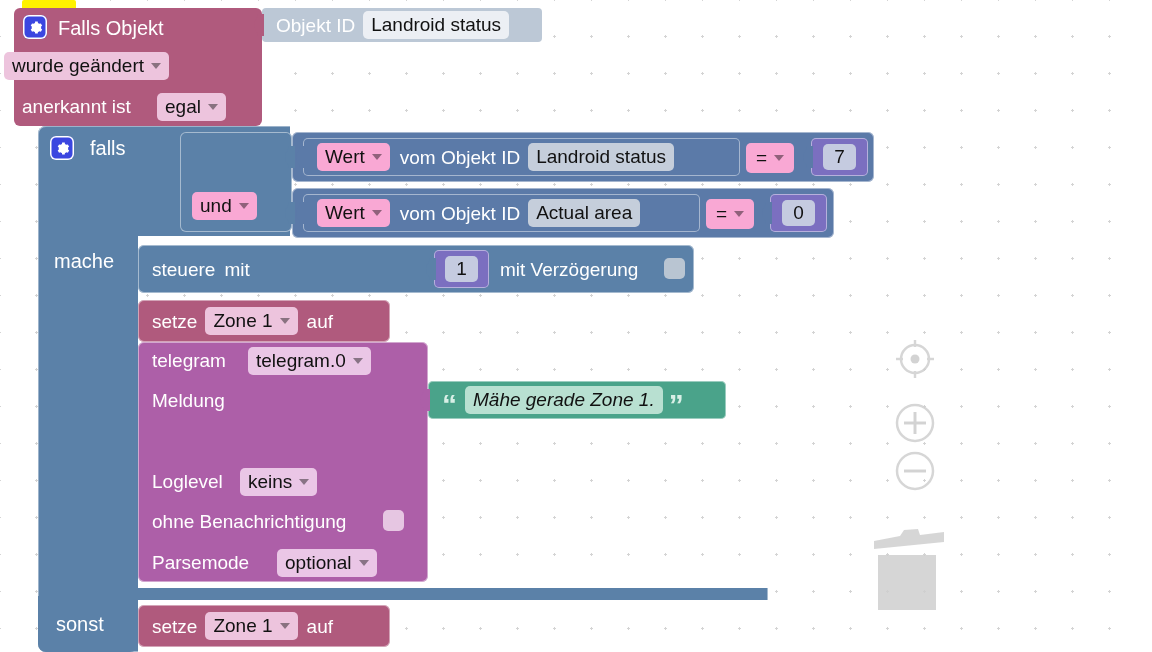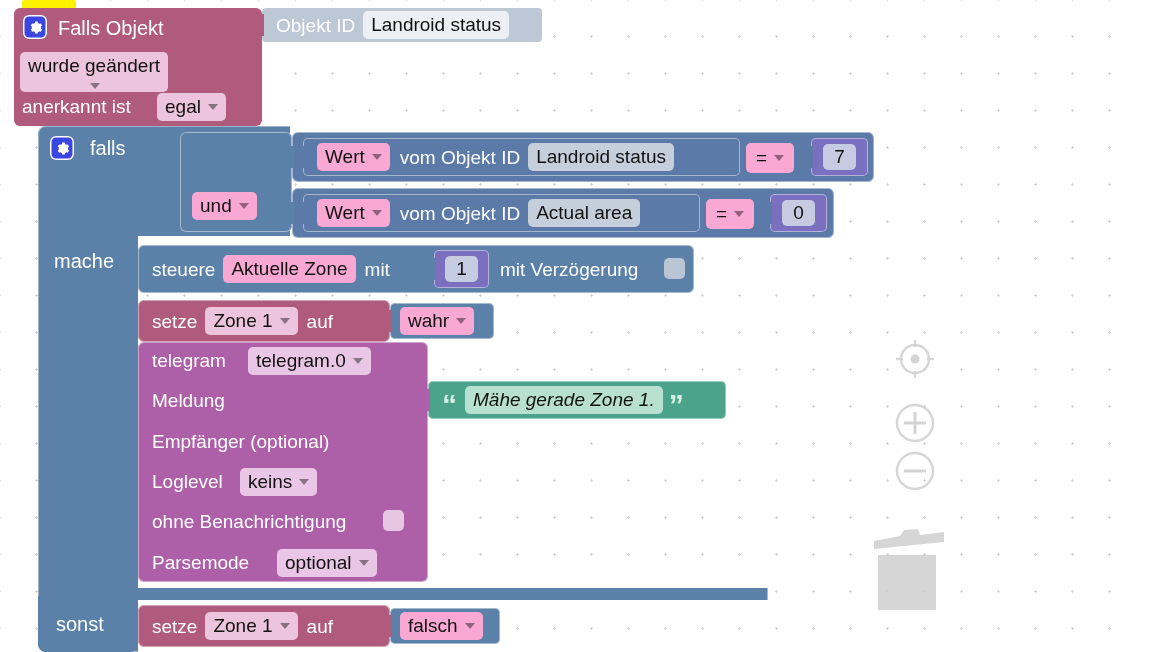--- a/index.html
+++ b/index.html
@@ -133,21 +133,21 @@
   </div>
 
   <div class="gear" style="position:absolute; left:23px; top:15px;">
     <svg width="15" height="15" viewBox="0 0 16 16">
       <path fill="#ffffff" d="M8 5.2a2.8 2.8 0 100 5.6 2.8 2.8 0 000-5.6zm0 4.1a1.3 1.3 0 110-2.6 1.3 1.3 0 010 2.6z"></path>
       <path fill="#ffffff" d="M14 8c0-.4 0-.8-.1-1.1l1.2-.9-1.4-2.4-1.4.5c-.5-.4-1.1-.8-1.7-1L10.4 1.6H7.6l-.2 1.5c-.6.2-1.2.6-1.7 1l-1.4-.5L2.9 6l1.2.9C4 7.2 4 7.6 4 8s0 .8.1 1.1l-1.2.9 1.4 2.4 1.4-.5c.5.4 1.1.8 1.7 1l.2 1.5h2.8l.2-1.5c.6-.2 1.2-.6 1.7-1l1.4.5 1.4-2.4-1.2-.9c.1-.3.1-.7.1-1.1z"></path>
     </svg>
   </div>
   <div style="position:absolute; left:58px; top:17px; color:#ffffff; font-size:20px;">Falls Objekt</div>
 
-  <div class="field lightpink" style="position:absolute; left:20px; top:52px;flex-direction:column;">
+  <div class="field lightpink" style="position:absolute; left:4px; top:52px;">
     <span>wurde geändert</span>
     <span class="caret"></span>
   </div>
 
   <div style="position:absolute; left:22px; top:96px; color:#ffffff; font-size:19px;">anerkannt ist</div>
   <div class="field lightpink" style="position:absolute; left:157px; top:93px;">
     <span>egal</span>
     <span class="caret"></span>
   </div>
 
@@ -271,23 +271,20 @@
         <path fill="#5b7aa8" d="M10 0 H4 C4 5 0 5 0 11 C0 17 4 17 4 22 H10 Z"></path>
       </svg>
     </div>
     <span class="field numfield">
       <span>0</span>
     </span>
   </div>
 
   <div class="blk c-control outline" style="left:138px; top:245px; width:556px; height:48px; border-radius:6px;">
     <span class="lbl" style="margin-left:14px;">steuere</span>
-    <span class="field lightblue" style="margin-left:8px;">
-      <span>Aktuelle Zone</span>
-    </span>
     <span class="lbl" style="margin-left:9px;">mit</span>
   </div>
 
   <div class="blk c-num outline" style="left:434px; top:250px; width:55px; height:38px; border-radius:5px; justify-content:center;">
     <div class="plug" style="left:-8px;">
       <svg width="10" height="22" viewBox="0 0 10 22">
         <path fill="#5b81a8" d="M10 0 H4 C4 5 0 5 0 11 C0 17 4 17 4 22 H10 Z"></path>
       </svg>
     </div>
     <span class="field numfield">
@@ -298,31 +295,20 @@
   <div class="cbox" style="position:absolute; left:664px; top:258px;"></div>
 
   <div class="blk c-setvar outline" style="left:138px; top:300px; width:252px; height:42px; border-radius:6px;">
     <span class="lbl" style="margin-left:14px;">setze</span>
     <span class="field lightpink" style="margin-left:8px;">
       <span>Zone 1</span>
       <span class="caret"></span>
     </span>
     <span class="lbl" style="margin-left:9px;">auf</span>
   </div>
-  <div class="blk c-bool outline" style="left:390px; top:303px; width:104px; height:36px; border-radius:5px;">
-    <div class="plug" style="left:-8px;">
-      <svg width="10" height="22" viewBox="0 0 10 22">
-        <path fill="#b05a7d" d="M10 0 H4 C4 5 0 5 0 11 C0 17 4 17 4 22 H10 Z"></path>
-      </svg>
-    </div>
-    <span class="field lightblue" style="margin-left:10px;">
-      <span>wahr</span>
-      <span class="caret"></span>
-    </span>
-  </div>
 
   <div class="blk c-telegram outline" style="left:138px; top:342px; width:290px; height:240px; border-radius:6px; display:block;">
   </div>
 
   <div style="position:absolute; left:152px; top:350px; color:#ffffff; font-size:19px;">telegram</div>
   <div class="field lightpurple" style="position:absolute; left:248px; top:347px;">
     <span>telegram.0</span>
     <span class="caret"></span>
   </div>
 
@@ -333,21 +319,20 @@
         <path fill="#ad5fa8" d="M10 0 H4 C4 5 0 5 0 11 C0 17 4 17 4 22 H10 Z"></path>
       </svg>
     </div>
     <span style="margin-left:14px; color:#d8efe6; font-size:30px; font-weight:bold; line-height:0.6; position:relative; top:5px;">“</span>
     <span class="field lightteal" style="margin-left:8px;font-style:italic;">
       <span>Mähe gerade Zone 1.</span>
     </span>
     <span style="margin-left:6px; color:#d8efe6; font-size:30px; font-weight:bold; line-height:0.6; position:relative; top:5px;">”</span>
   </div>
 
-  <div style="position:absolute; left:152px; top:431px; color:#ffffff; font-size:19px;">Empfänger (optional)</div>
 
   <div style="position:absolute; left:152px; top:471px; color:#ffffff; font-size:19px;">Loglevel</div>
   <div class="field lightpurple" style="position:absolute; left:240px; top:468px;">
     <span>keins</span>
     <span class="caret"></span>
   </div>
 
   <div style="position:absolute; left:152px; top:511px; color:#ffffff; font-size:19px;">ohne Benachrichtigung</div>
   <div class="cbox pinkish" style="position:absolute; left:383px; top:510px;"></div>
 
@@ -357,31 +342,20 @@
     <span class="caret"></span>
   </div>
 
   <div class="blk c-setvar outline" style="left:138px; top:605px; width:252px; height:42px; border-radius:6px;">
     <span class="lbl" style="margin-left:14px;">setze</span>
     <span class="field lightpink" style="margin-left:8px;">
       <span>Zone 1</span>
       <span class="caret"></span>
     </span>
     <span class="lbl" style="margin-left:9px;">auf</span>
-  </div>
-  <div class="blk c-bool outline" style="left:390px; top:608px; width:110px; height:36px; border-radius:5px;">
-    <div class="plug" style="left:-8px;">
-      <svg width="10" height="22" viewBox="0 0 10 22">
-        <path fill="#b05a7d" d="M10 0 H4 C4 5 0 5 0 11 C0 17 4 17 4 22 H10 Z"></path>
-      </svg>
-    </div>
-    <span class="field lightblue" style="margin-left:10px;">
-      <span>falsch</span>
-      <span class="caret"></span>
-    </span>
   </div>
 
   <div class="ws-icon" style="left:890px; top:334px;">
     <svg width="50" height="50" viewBox="0 0 50 50">
       <circle cx="25" cy="25" r="14" fill="none" stroke="#d0d0d0" stroke-width="2.5"></circle>
       <circle cx="25" cy="25" r="4.5" fill="#cccccc"></circle>
       <line x1="25" y1="6" x2="25" y2="13" stroke="#d0d0d0" stroke-width="2.5"></line>
       <line x1="25" y1="37" x2="25" y2="44" stroke="#d0d0d0" stroke-width="2.5"></line>
       <line x1="6" y1="25" x2="13" y2="25" stroke="#d0d0d0" stroke-width="2.5"></line>
       <line x1="37" y1="25" x2="44" y2="25" stroke="#d0d0d0" stroke-width="2.5"></line>

